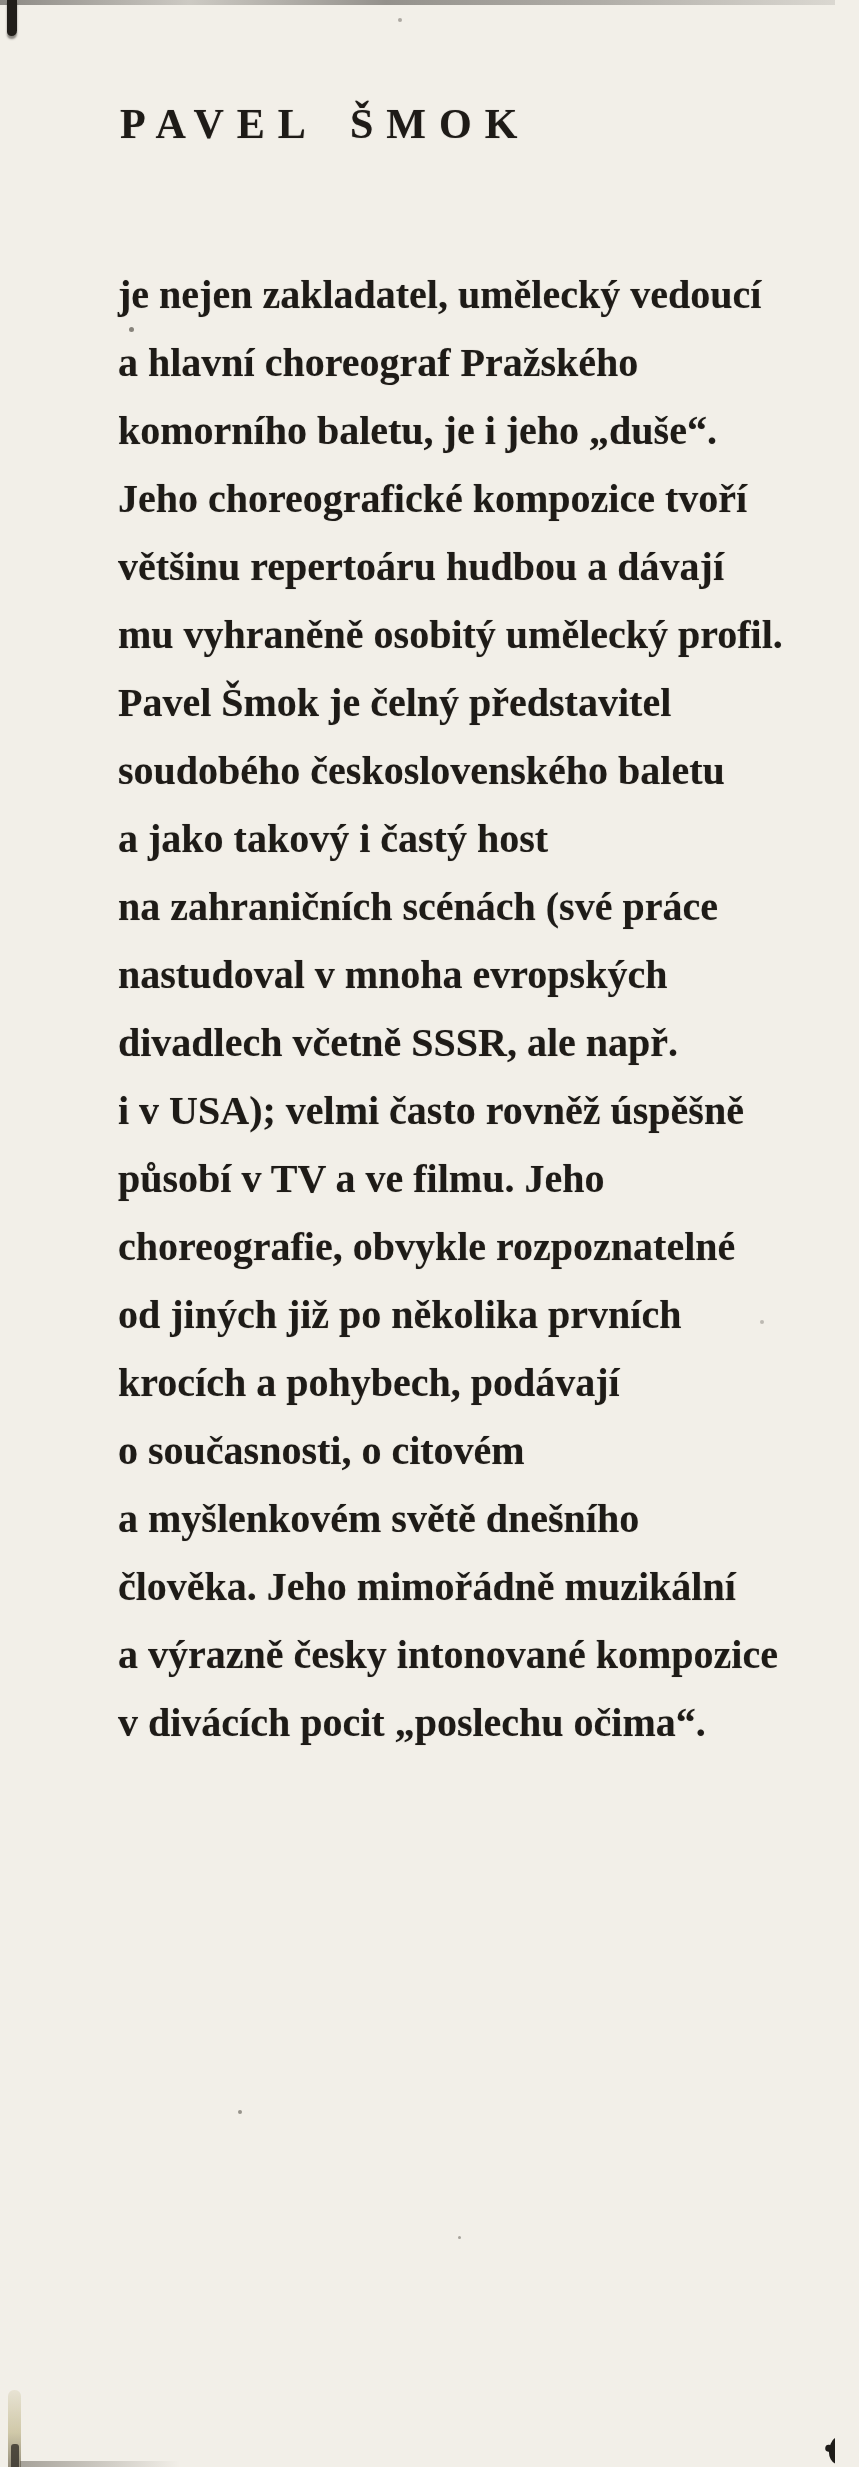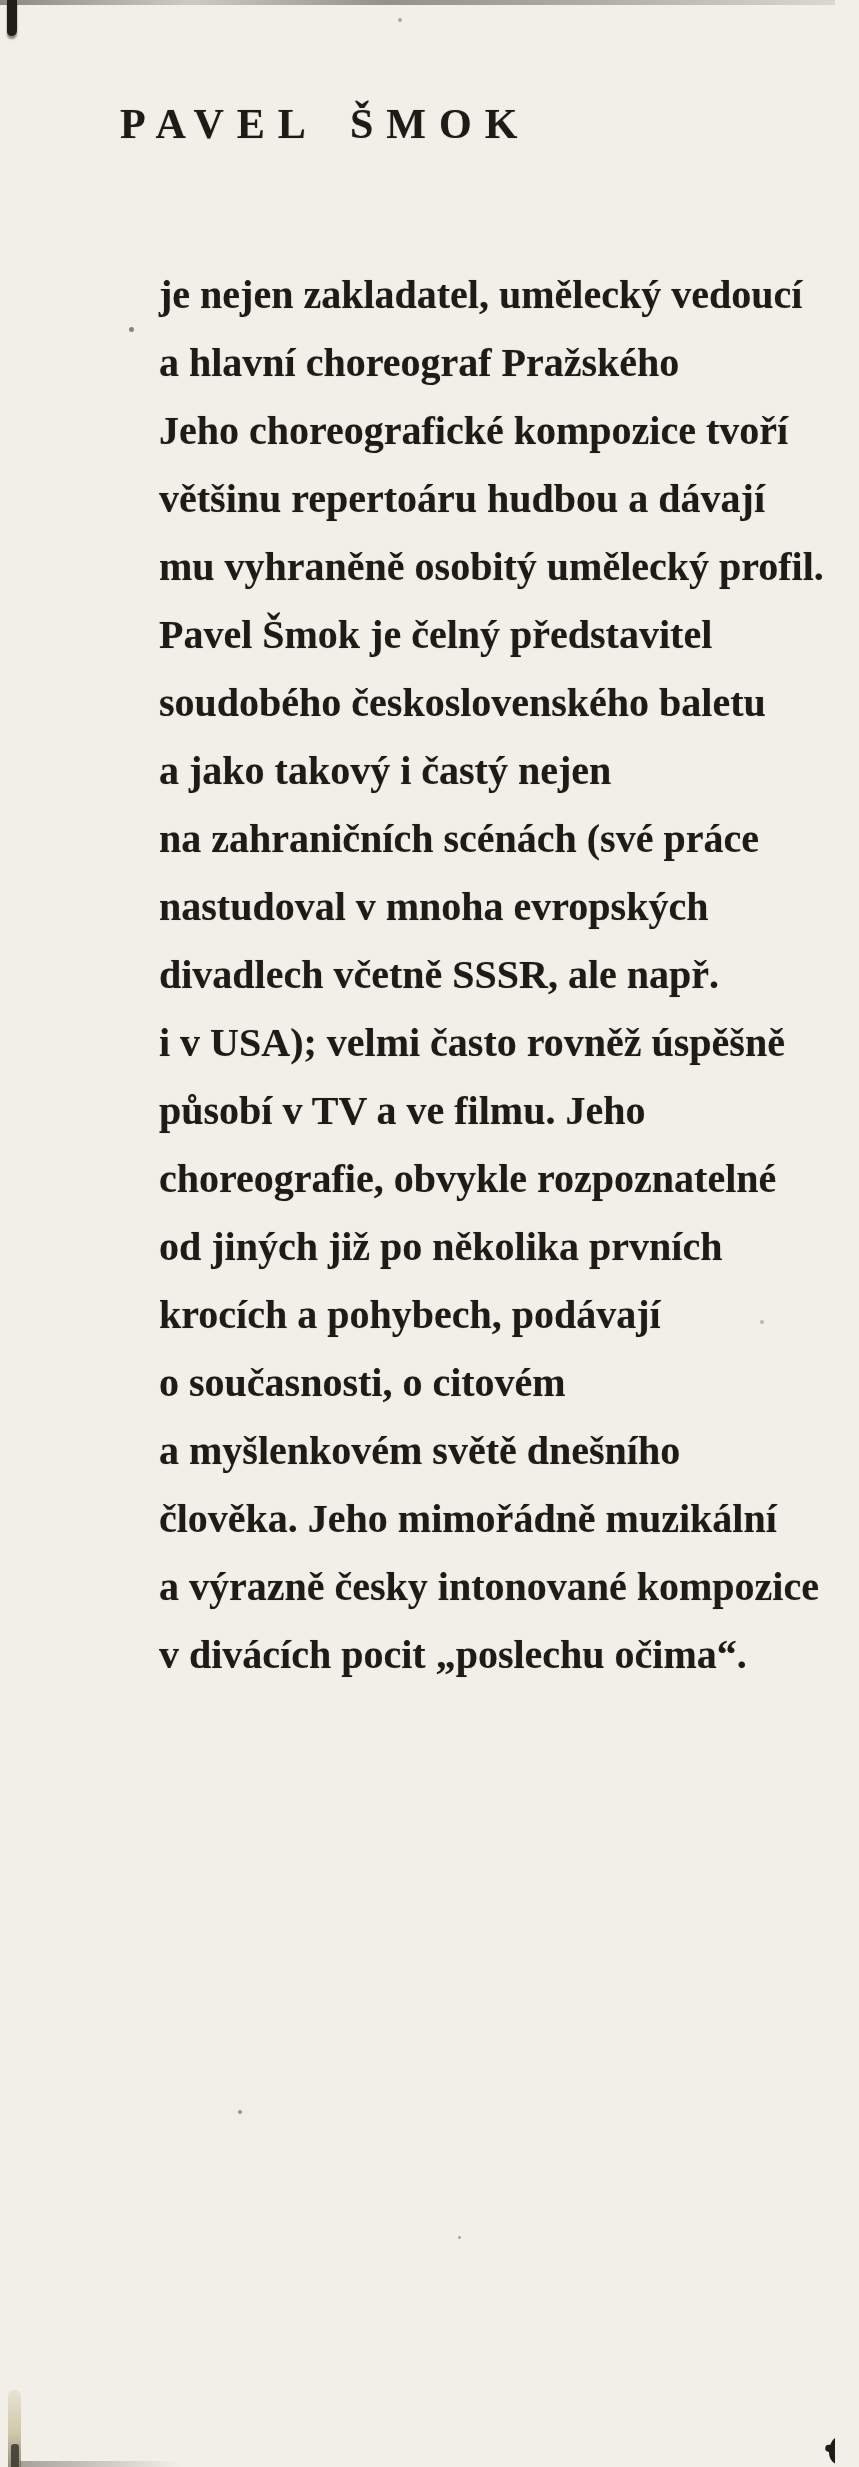--- a/index.html
+++ b/index.html
@@ -37,21 +37,21 @@
     position: absolute;
     left: 118px;
     top: 261px;
     font-size: 40px;
     font-weight: 700;
     line-height: 68px;
     white-space: nowrap;
     color: var(--ink);
     text-shadow: 0 0 1px rgba(30,27,23,.35);
   }
-  .body-text .line { height: 68px; margin-left: 41px; }
+  .body-text .line { height: 68px; }
 
   
   .artifact { position: absolute; pointer-events: none; }
 
   .top-edge-band {
     left: 0; top: 0; width: 859px; height: 5px;
     background: linear-gradient(to right,
       rgba(55,52,48,.55) 0%, rgba(55,52,48,.20) 22%,
       rgba(55,52,48,.50) 45%, rgba(55,52,48,.35) 70%,
       rgba(55,52,48,.10) 100%);
@@ -119,26 +119,27 @@
   <div class="artifact speck speck-2"></div>
   <div class="artifact speck speck-3"></div>
   <div class="artifact speck speck-4"></div>
   <div class="artifact speck speck-5"></div>
 
   <h1 class="page-title">PAVEL ŠMOK</h1>
 
   <div class="body-text">
     <div class="line">je nejen zakladatel, umělecký vedoucí</div>
     <div class="line">a hlavní choreograf Pražského</div>
+    <div class="line">komorního baletu, je i jeho „duše“.</div>
     <div class="line">Jeho choreografické kompozice tvoří</div>
     <div class="line">většinu repertoáru hudbou a dávají</div>
     <div class="line">mu vyhraněně osobitý umělecký profil.</div>
     <div class="line">Pavel Šmok je čelný představitel</div>
     <div class="line">soudobého československého baletu</div>
-    <div class="line">a jako takový i častý nejen</div>
+    <div class="line">a jako takový i častý host</div>
     <div class="line">na zahraničních scénách (své práce</div>
     <div class="line">nastudoval v mnoha evropských</div>
     <div class="line">divadlech včetně SSSR, ale např.</div>
     <div class="line">i v USA); velmi často rovněž úspěšně</div>
     <div class="line">působí v TV a ve filmu. Jeho</div>
     <div class="line">choreografie, obvykle rozpoznatelné</div>
     <div class="line">od jiných již po několika prvních</div>
     <div class="line">krocích a pohybech, podávají</div>
     <div class="line">o současnosti, o citovém</div>
     <div class="line">a myšlenkovém světě dnešního</div>

